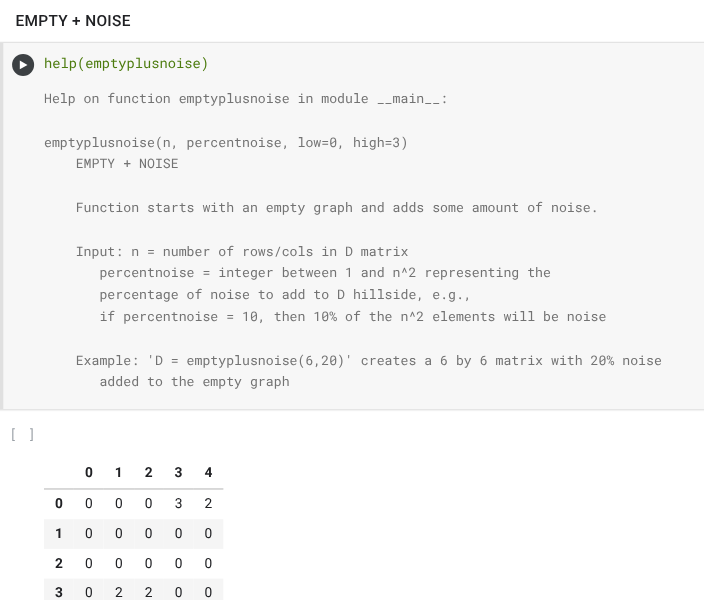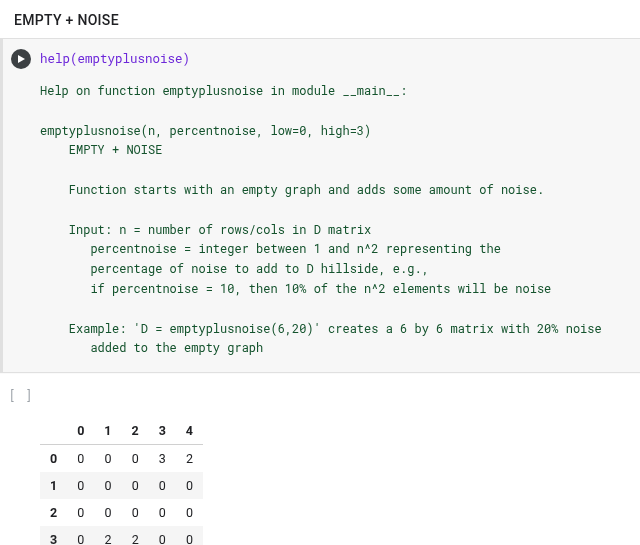--- a/index.html
+++ b/index.html
@@ -49,29 +49,29 @@
   .bracket {
     font-family: "Roboto Mono", Menlo, Consolas, monospace;
     font-size: 12px;
     color: #9aa0a6;
     letter-spacing: 1px;
   }
   .code-area {
     flex: 1;
     font-family: "Roboto Mono", Menlo, Consolas, monospace;
     font-size: 12.5px;
-    color: #6d28d9;
+    color: #4d7c0f;
     white-space: pre;
     padding: 3px 4px;
   }
   .output {
     font-family: "Roboto Mono", Menlo, Consolas, monospace;
     font-size: 12px;
     white-space: pre;
-    color: #14532d;
+    color: #737373;
     padding: 6px 10px 14px 40px;
     line-height: 1.65;
   }
   .cell-plain .input-row {
     padding: 8px 6px 8px 6px;
   }
   .table-out {
     padding: 6px 0 10px 40px;
   }
   table.df {

